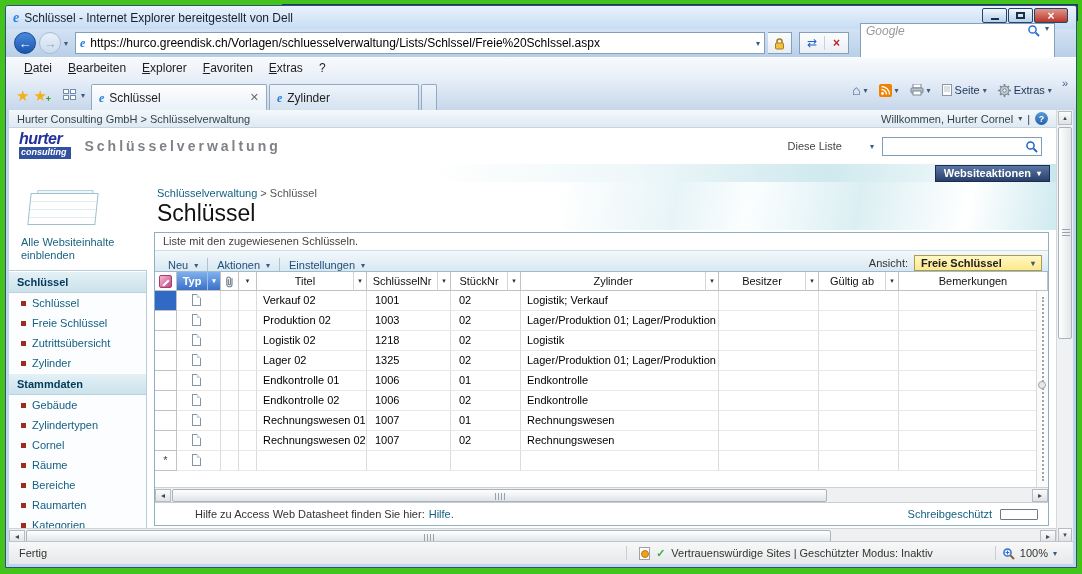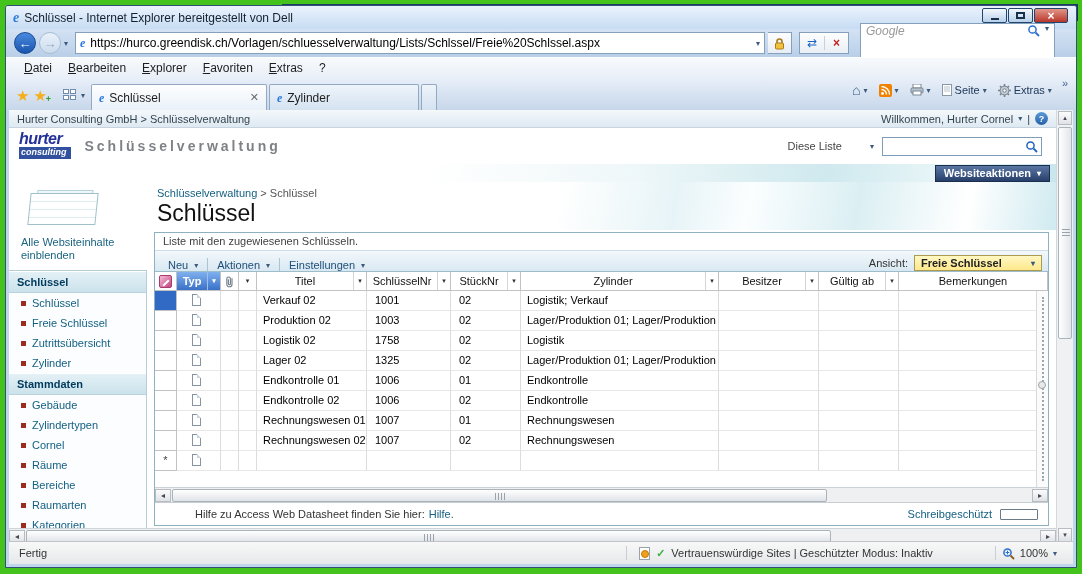--- a/index.html
+++ b/index.html
@@ -503,21 +503,21 @@
                 <div class="bc c-bes" style="width: 100px;"></div>
                 <div class="bc c-gab" style="width: 80px;"></div>
                 <div class="bc c-bem c-flex"></div>
               </div>
               <div class="ds-row">
                 <div class="bc c-sel selcell" style="width: 22px;"></div>
                 <div class="bc c-typ" style="width: 44px;"><span class="docicon"></span></div>
                 <div class="bc c-clip" style="width: 18px;"></div>
                 <div class="bc c-dd" style="width: 18px;"></div>
                 <div class="bc c-titel" style="width: 110px;">Logistik 02</div>
-                <div class="bc c-nr" style="width: 84px;">1758</div>
+                <div class="bc c-nr" style="width: 84px;">1218</div>
                 <div class="bc c-stk" style="width: 70px;">02</div>
                 <div class="bc c-zyl" style="width: 198px;">Logistik</div>
                 <div class="bc c-bes" style="width: 100px;"></div>
                 <div class="bc c-gab" style="width: 80px;"></div>
                 <div class="bc c-bem c-flex"></div>
               </div>
               <div class="ds-row">
                 <div class="bc c-sel selcell" style="width: 22px;"></div>
                 <div class="bc c-typ" style="width: 44px;"><span class="docicon"></span></div>
                 <div class="bc c-clip" style="width: 18px;"></div>

